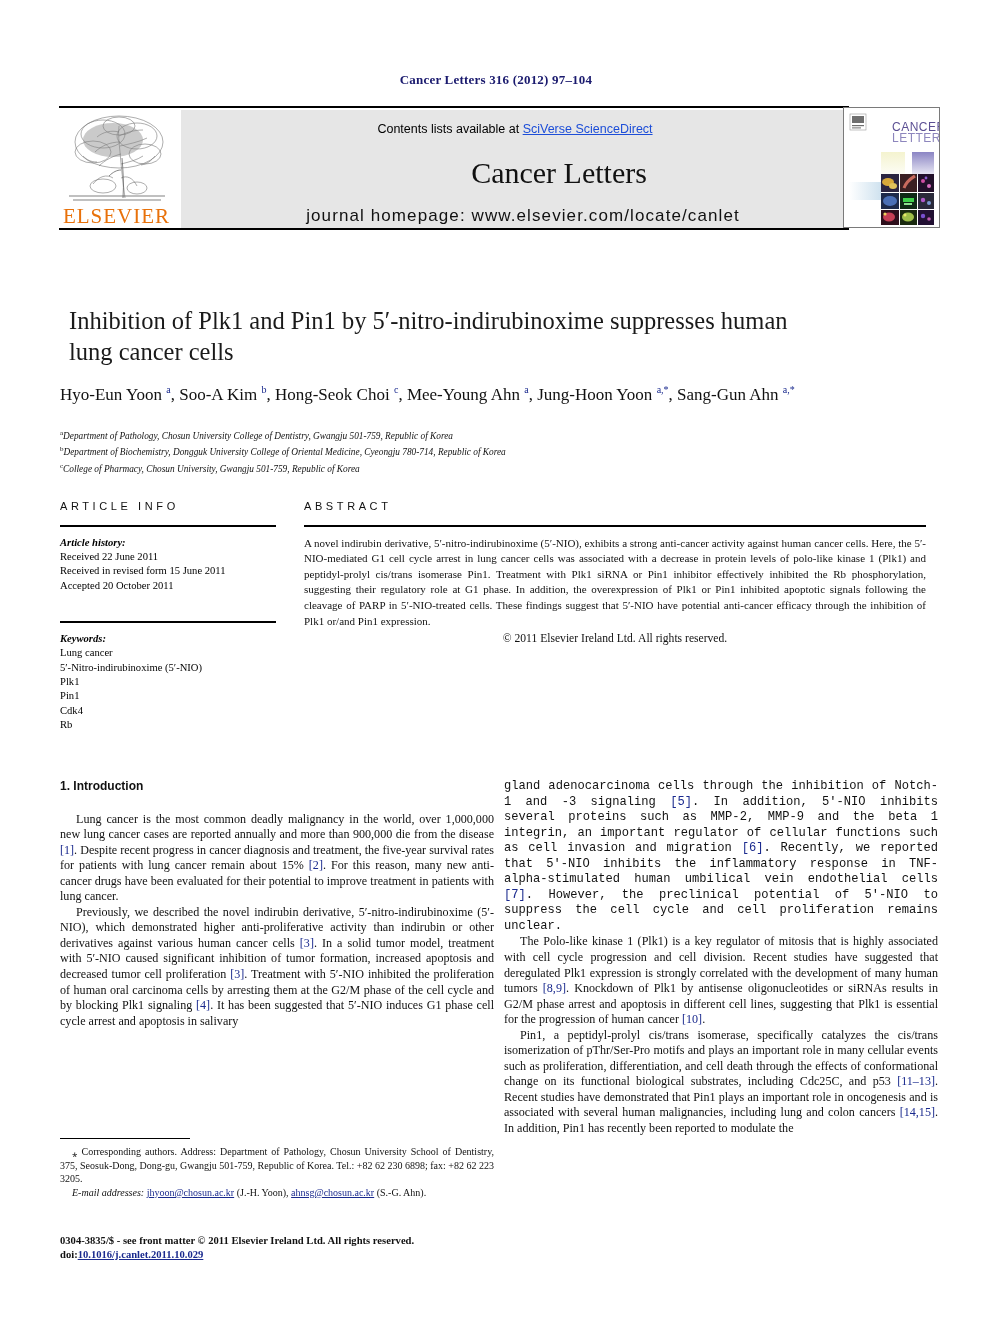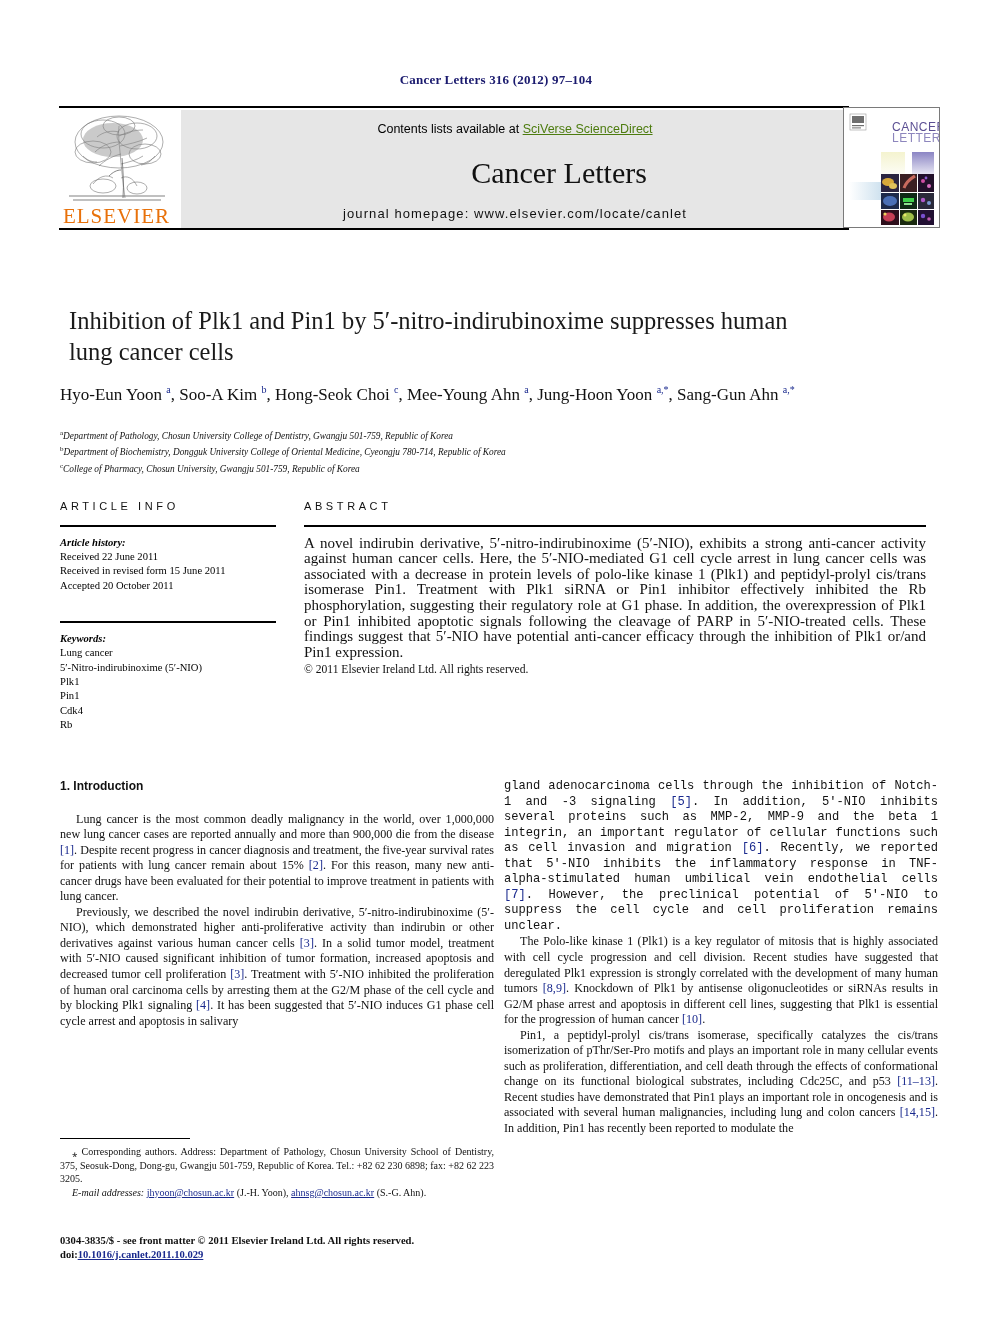--- a/index.html
+++ b/index.html
@@ -90,41 +90,42 @@
   .contents-line {
     position: absolute;
     left: 0; top: 12px;
     width: 668px;
     text-align: center;
     font-family: "Liberation Sans", sans-serif;
     font-size: 12.5px;
     color: #000;
   }
   .contents-line .sd-link {
-    color: #4d7c0f;
+    color: #1d4ed8;
   }
   .journal-title {
     position: absolute;
     left: 0; top: 46px;
     width: 668px;
     text-align: center;
     font-family: "Liberation Serif", serif;
     font-size: 30px;
     color: #111;
     padding-left: 44px;
   }
   .homepage-line {
     position: absolute;
     left: 0; top: 96px;
     width: 668px;
     text-align: center;
     font-family: "Liberation Sans", sans-serif;
-    font-size: 13px;
+    font-size: 17px;
     letter-spacing: 1.1px;
     color: #111;
+    padding-left: 8px;
   }
 
   
   .cover-thumb {
     position: absolute;
     left: 843px; top: 107px;
     width: 95px;
     height: 119px;
     border: 1px solid #7a7a7a;
     background: #fff;
@@ -212,30 +213,30 @@
     width: 622px;
   }
   .abstract-rule {
     width: 622px;
     height: 1.6px;
     background: #000;
     margin: 13px 0 9px 0;
   }
   .abstract-body {
     font-family: "Liberation Serif", serif;
-    font-size: 15px;
+    font-size: 11px;
     line-height: 15.6px;
     text-align: justify;
     color: #111;
   }
   .abstract-copyright {
     font-family: "Liberation Serif", serif;
     font-size: 11.6px;
     line-height: 16px;
-    text-align: left;
+    text-align: center;
     margin-top: 2px;
     color: #111;
   }
 
   
   .col {
     position: absolute;
     width: 434px;
     font-family: "Liberation Serif", serif;
     font-size: 12.1px;

